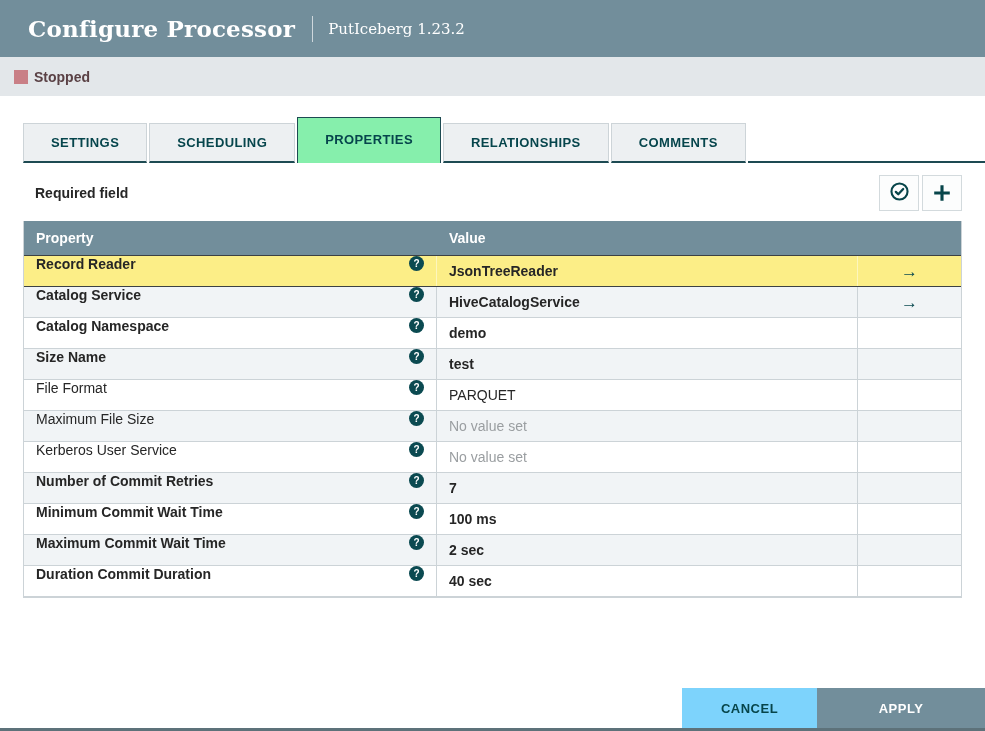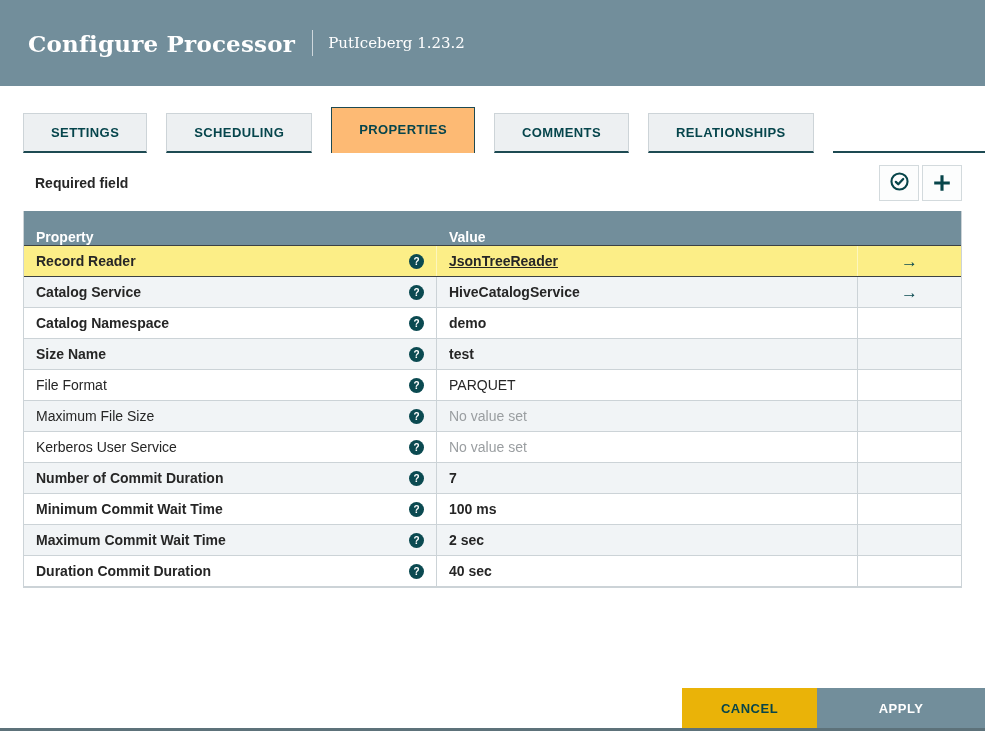--- a/index.html
+++ b/index.html
@@ -8,21 +8,21 @@
 
   .dialog {
     position:relative;
     width:985px; height:731px;
     background:#ffffff;
     overflow:hidden;
   }
 
   
   .dlg-header {
-    height:86px;
+    height:57px;
     background:#728e9b;
     display:flex; align-items:center;
     padding-left:28px;
   }
   .dlg-title {
     font-family:"DejaVu Serif", serif;
     font-weight:bold;
     font-size:23px;
     color:#ffffff;
     letter-spacing:.2px;
@@ -66,27 +66,27 @@
   .tab {
     height:40px; line-height:38px;
     padding:0 27px;
     background:#edf0f2;
     border:1px solid #cdd4d8;
     border-bottom:2px solid #1d4a52;
     color:#06454c;
     font-size:13px; font-weight:bold;
     letter-spacing:.4px;
     text-align:center;
-    margin-right:19px;
+    margin-right:2px;
     cursor:pointer;
     white-space:nowrap;
   }
   .tab.active {
     height:46px; line-height:44px;
-    background:#fdba74;
+    background:#86efac;
     border:1px solid #1d4a52;
     border-bottom:none;
   }
   .tab-fill { flex:1; height:40px; border-bottom:2px solid #1d4a52; }
 
   
   .props-toolbar {
     display:flex; align-items:center;
     margin:12px 23px 10px 23px;
     height:36px;
@@ -110,21 +110,21 @@
   
   .prop-table {
     margin:0 23px;
     border:1px solid #ccd3d7;
     border-top:none;
   }
   .prop-thead {
     display:flex;
     background:#728e9b;
     height:34px;
-    align-items:flex-end;
+    align-items:center;
     color:#ffffff;
     font-size:14px; font-weight:bold;
   }
   .col-prop   { width:413px; padding-left:12px; }
   .col-value  { flex:1; padding-left:12px; }
   .col-action { width:104px; }
 
   .prop-row {
     display:flex;
     height:31px;
@@ -137,21 +137,21 @@
   }
   .prop-row.stripe { background:#f1f4f6; }
   .prop-row.selected {
     background:#fcee87;
     border-top:1px solid #3c4143;
     border-bottom:1px solid #3c4143;
     height:32px;
   }
   .cell-prop {
     width:413px;
-    display:flex; align-items:center;
+    display:flex; 
     padding:0 12px;
     border-right:1px solid #ccd3d7;
   }
   .prop-row.selected .cell-prop { border-right-color:#fdf6bd; }
   .cell-prop .prop-label { flex:1; }
   .prop-row.required .prop-label,
   .prop-row.required .value-text { font-weight:bold; }
   .help-icon {
     width:15px; height:15px;
     border-radius:50%;
@@ -160,21 +160,21 @@
     font-size:10px; font-weight:bold;
     display:flex; align-items:center; justify-content:center;
     flex:none;
   }
   .cell-value {
     flex:1;
     display:flex; align-items:center;
     padding:0 12px;
     border-right:1px solid #ccd3d7;
   }
-  .prop-row.selected .cell-value { border-right-color:#fdf6bd;text-decoration:underline; }
+  .prop-row.selected .cell-value { border-right-color:#fdf6bd; }
   .value-text.empty { color:#9a9ea1; font-weight:normal; }
   .cell-action {
     width:103px;
     display:flex; align-items:center; justify-content:center;
   }
   .goto-arrow {
     color:#0a4a50;
     font-size:17px; font-weight:bold;
     line-height:1;
   }
@@ -187,49 +187,53 @@
   }
   .btn {
     height:40px;
     font-size:13px; font-weight:bold;
     letter-spacing:.5px;
     display:flex; align-items:center; justify-content:center;
     cursor:pointer;
     border:none;
     font-family:"Liberation Sans", sans-serif;
   }
-  .btn-cancel { width:135px; background:#eab308; color:#07454a; }
+  .btn-cancel { width:135px; background:#7dd3fc; color:#07454a; }
   .btn-apply  { width:168px; background:#728e9b; color:#ffffff; }
 
   .dialog-bottom-edge {
     position:absolute;
     left:0; right:0; bottom:0;
     height:3px;
     background:#5d727a;
   }
 </style>
 </head>
 <body>
 
 <div class="dialog">
 
   <div class="dlg-header">
     <span class="dlg-title">Configure Processor</span>
     <span class="dlg-title-divider"></span>
     <span class="dlg-subtitle">PutIceberg 1.23.2</span>
   </div>
 
+  <div class="status-bar">
+    <span class="status-square"></span>
+    <span class="status-label">Stopped</span>
+  </div>
 
   <div class="tab-bar">
     <div class="tab-lead"></div>
     <div class="tab">SETTINGS</div>
       <div class="tab">SCHEDULING</div>
       <div class="tab active">PROPERTIES</div>
+      <div class="tab">RELATIONSHIPS</div>
       <div class="tab">COMMENTS</div>
-      <div class="tab">RELATIONSHIPS</div>
       <div class="tab-fill"></div>
   </div>
 
   <div class="props-toolbar">
     <span class="required-hint">Required field</span>
     <div class="icon-btn">
       <span>
         <svg width="21" height="21" viewBox="0 0 24 24">
           <circle cx="12" cy="12" r="9.2" fill="none" stroke="#07454a" stroke-width="2.4"></circle>
           <path d="M7.8 12.4l2.8 2.8 5.6-6" fill="none" stroke="#07454a" stroke-width="2.6" stroke-linecap="round" stroke-linejoin="round"></path>
@@ -321,21 +325,21 @@
             <span class="prop-label">Kerberos User Service</span>
             <span class="help-icon">?</span>
           </div>
           <div class="cell-value">
             <span class="value-text empty">No value set</span>
           </div>
           <div class="cell-action"></div>
         </div>
         <div class="prop-row stripe required">
           <div class="cell-prop">
-            <span class="prop-label">Number of Commit Duration</span>
+            <span class="prop-label">Number of Commit Retries</span>
             <span class="help-icon">?</span>
           </div>
           <div class="cell-value">
             <span class="value-text">7</span>
           </div>
           <div class="cell-action"></div>
         </div>
         <div class="prop-row required">
           <div class="cell-prop">
             <span class="prop-label">Minimum Commit Wait Time</span>

